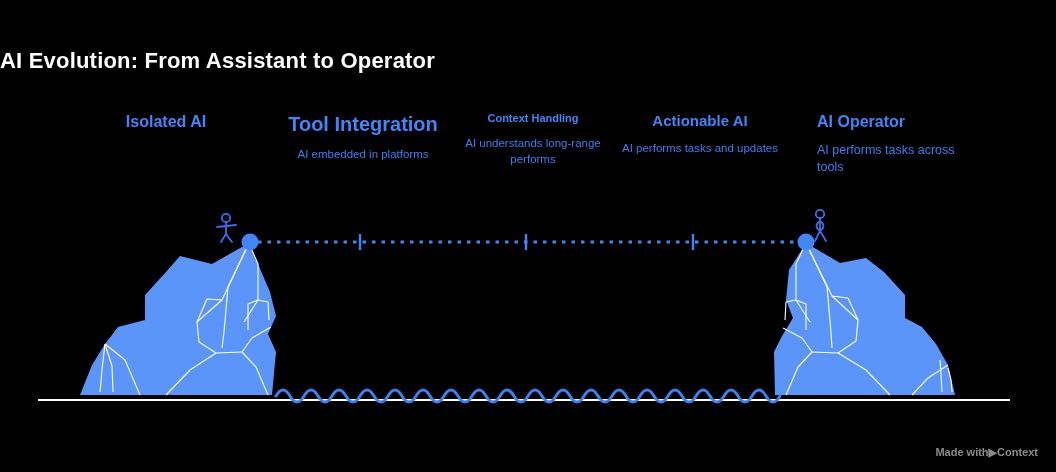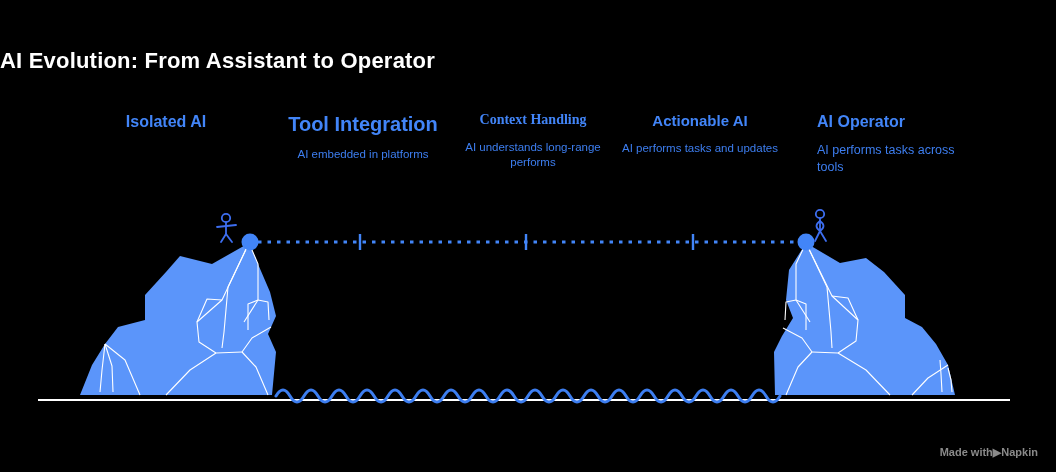--- a/index.html
+++ b/index.html
@@ -54,21 +54,21 @@
   .stage.leftal   { text-align: left; }
 
   .s0 { left: 72px;  width: 180px; }
   .s1 { left: 281px; width: 164px; }
   .s2 { left: 451px; width: 164px; }
   .s3 { left: 617px; width: 166px; }
   .s4 { left: 817px; width: 160px; }
 
   .s0 .stage-title { font-size: 16px; }
   .s1 .stage-title { font-size: 20px; }
-  .s2 .stage-title { font-size: 14px; font-family: Liberation Serif, serif; }
+  .s2 .stage-title { font-size: 11px; }
   .s3 .stage-title { font-size: 15px; }
   .s4 .stage-title { font-size: 16px; }
 
   .s0 .stage-desc { font-size: 12.5px; }
   .s1 .stage-desc { font-size: 11.5px; }
   .s2 .stage-desc { font-size: 11.5px; }
   .s3 .stage-desc { font-size: 11.5px; }
   .s4 .stage-desc { font-size: 12.5px; }
 
   .s0 .stage-title { margin-left: 8px; }
@@ -246,16 +246,16 @@
       <path d="M 820 221 q 7 5 0 10"></path>
       <path d="M 820 221 q -7 5 0 10"></path>
       <line x1="820" y1="231" x2="815" y2="241"></line>
       <line x1="820" y1="231" x2="826" y2="241"></line>
     </g>
   </svg>
 
   <div id="watermark">
     <span>Made with</span>
     <span class="wm-mark">▶</span>
-    <span>Napkin</span>
+    <span>Context</span>
   </div>
 
 </div>
 
 </body></html>

